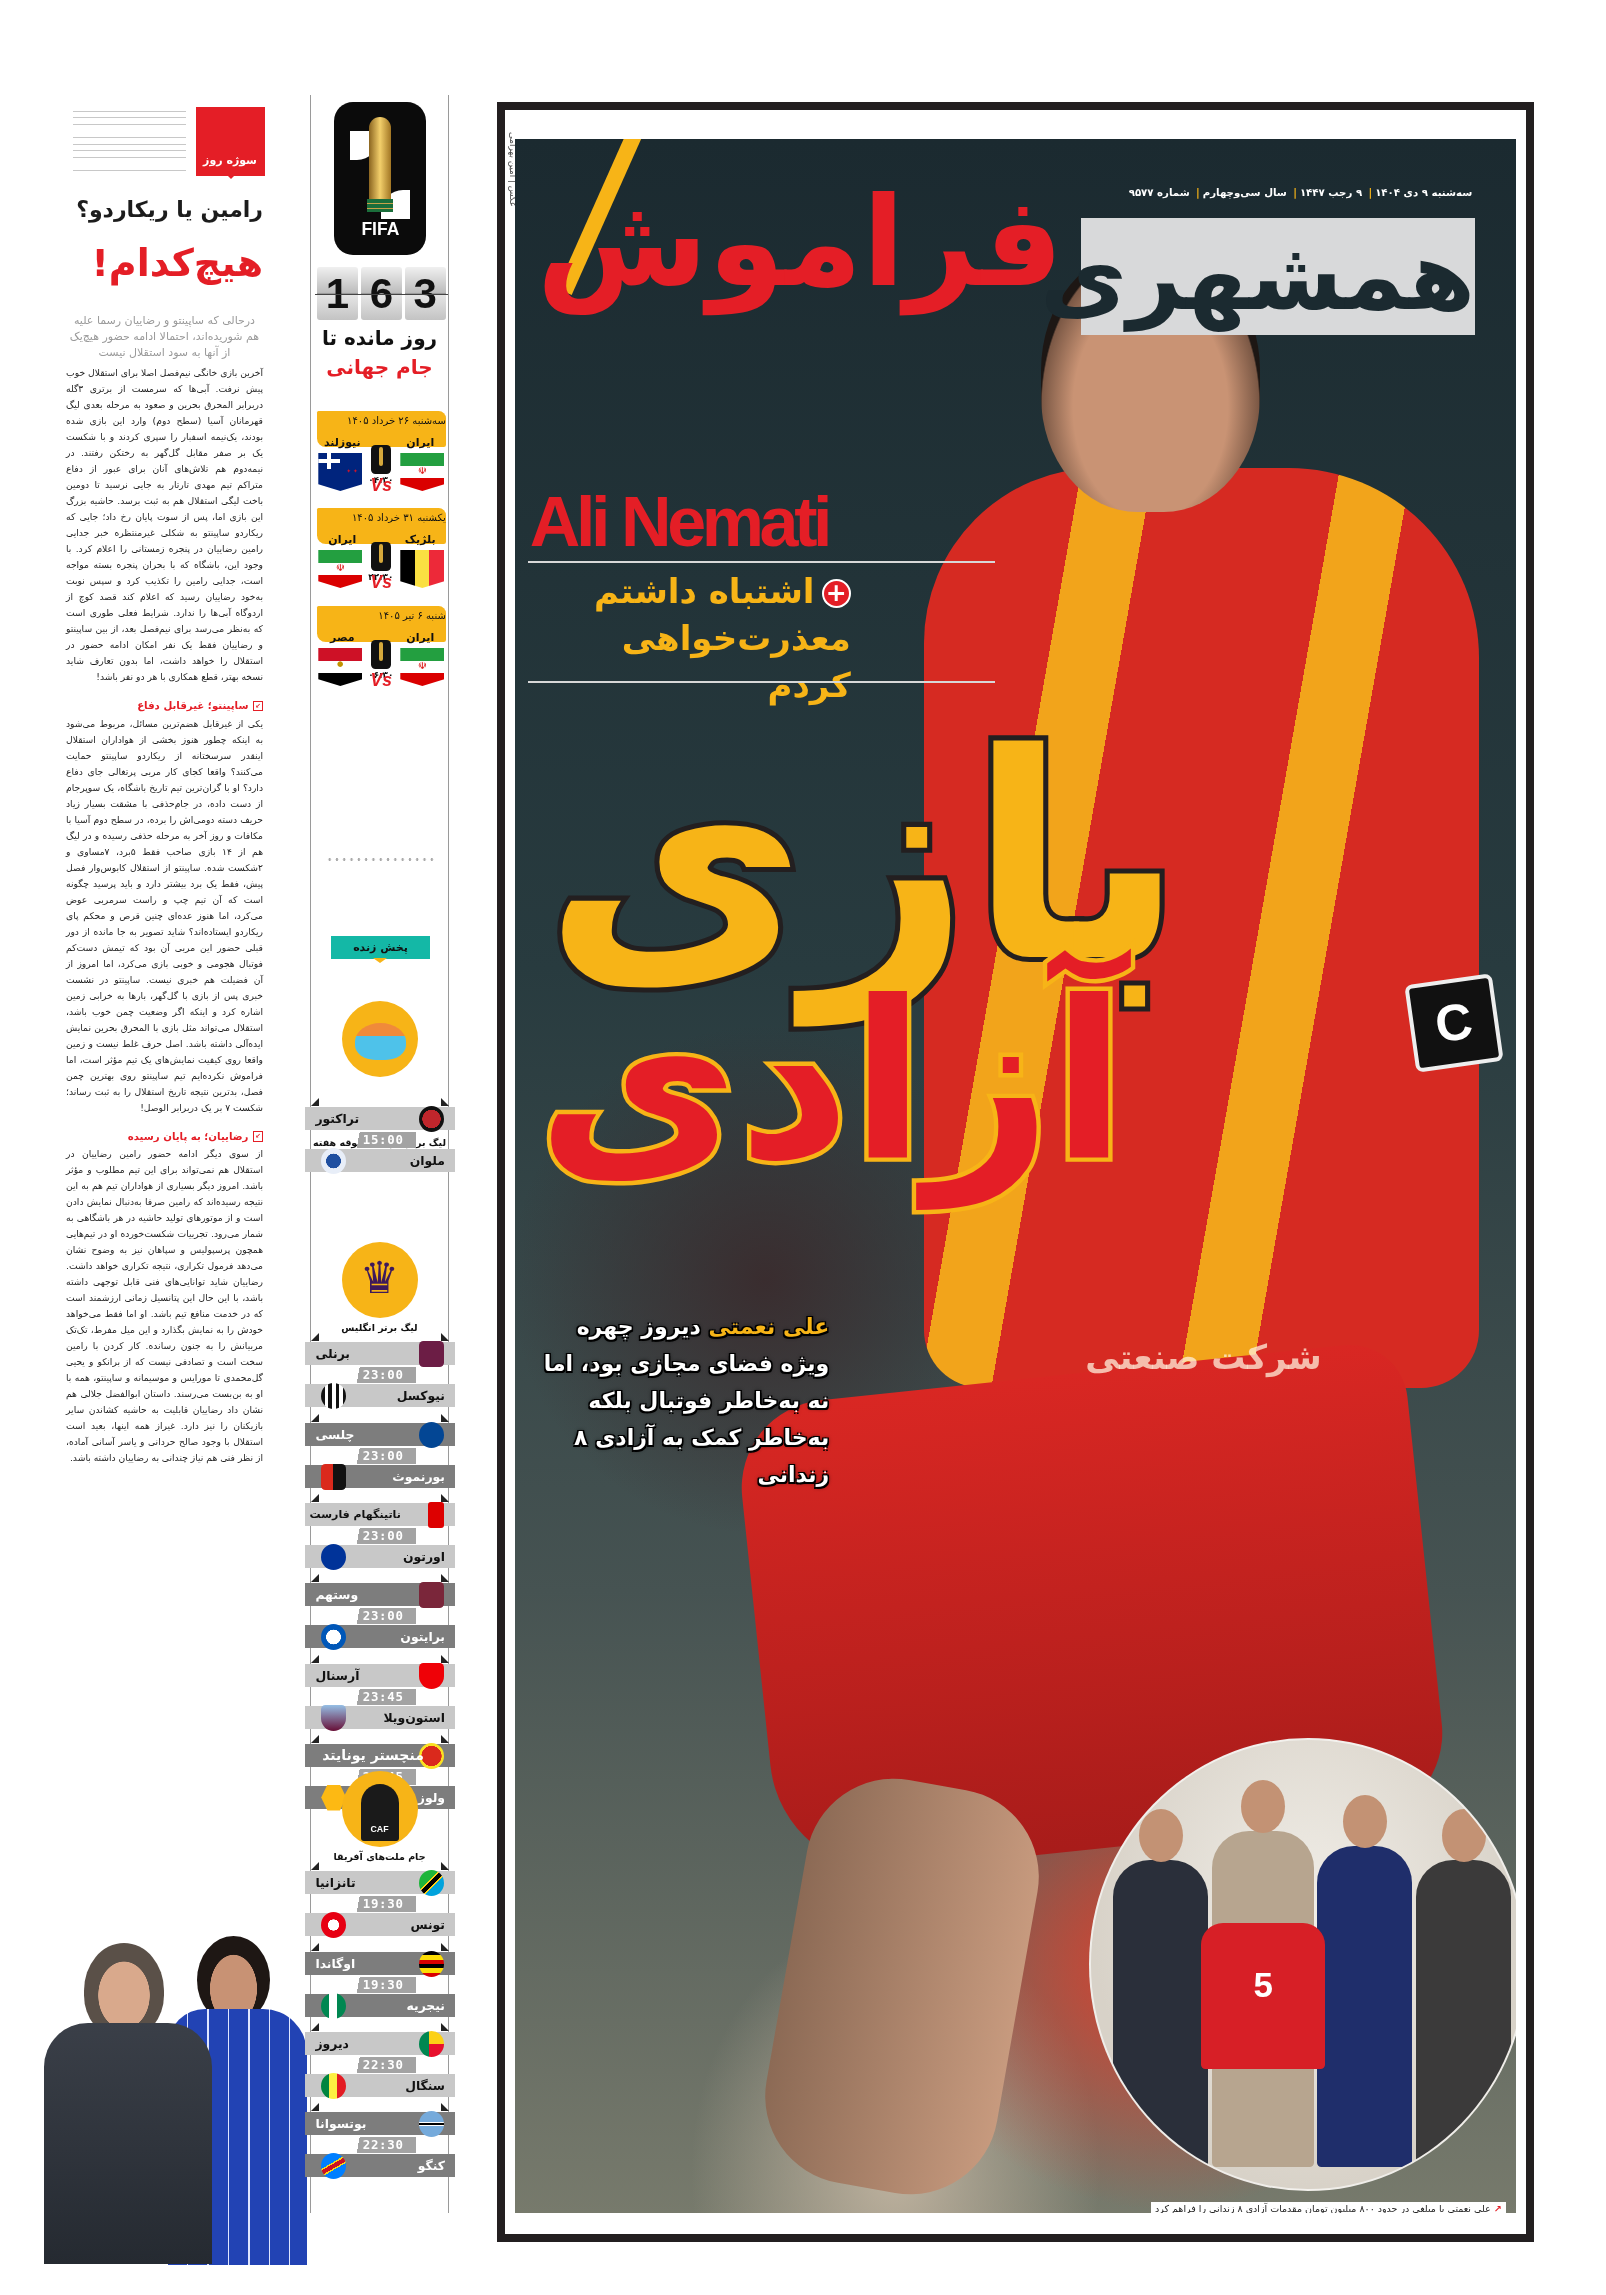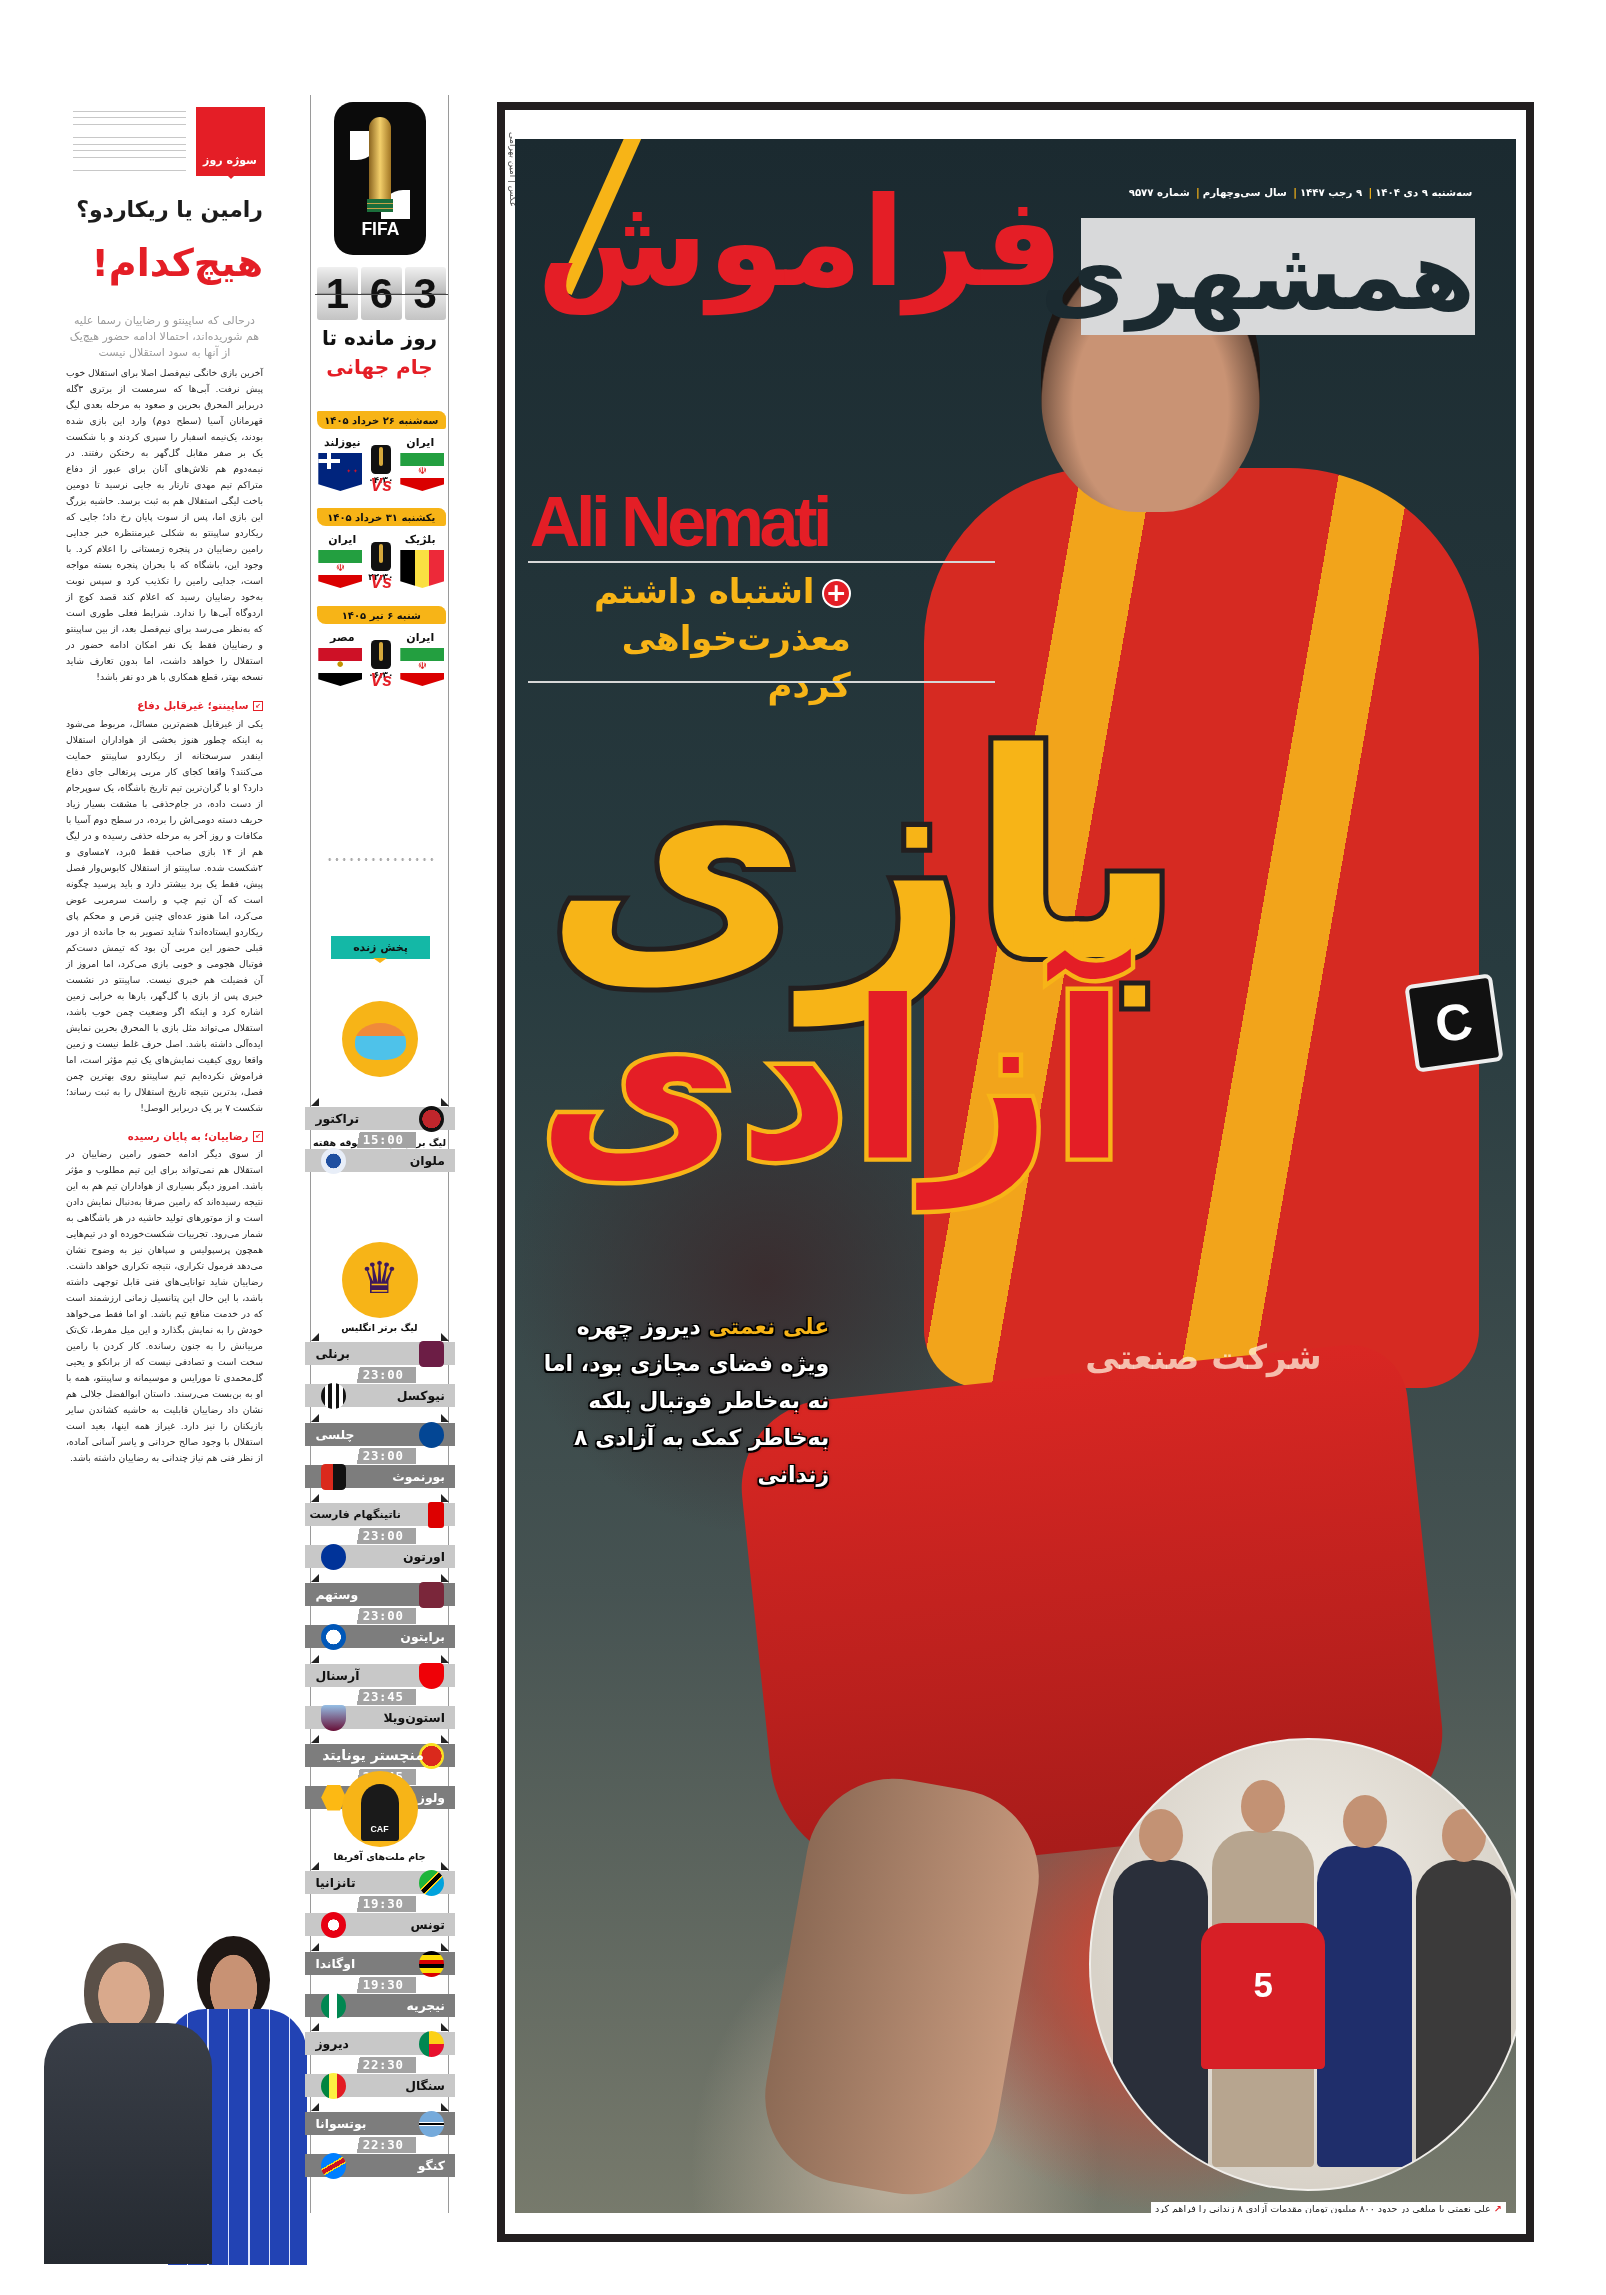--- a/index.html
+++ b/index.html
@@ -38,21 +38,21 @@
   .trophy { position: absolute; left: 35px; top: 14.6px; width: 22px; height: 95px; background: linear-gradient(90deg, #8b6520, #f3cf6b, #a27624); border-radius: 11px 11px 4.4px 4.4px; z-index: 2; }
   .trophy::after { content: ""; position: absolute; left: -2.2px; bottom: 0; width: 26px; height: 13px; background: repeating-linear-gradient(180deg, #1b6e3b 0 3.7px, #c9a24a 3.7px 5.1px); }
   .fifa-text { position: absolute; left: 0; width: 100%; top: 117px; text-align: center; color: #fff; font-weight: bold; font-size: 17.5px; z-index: 2; font-family: "Liberation Sans", sans-serif; }
   .counter { position: absolute; left: 5.8px; top: 172px; width: 129px; height: 53px; display: flex; direction: ltr; gap: 2.9px; }
   .counter .digit { flex: 1; background: linear-gradient(180deg, #f0f0f0, #bdbdbd 48%, #9a9a9a 50%, #e6e6e6 52%, #c3c3c3); border-radius: 2.9px; font-family: "Liberation Sans", sans-serif; font-weight: bold; font-size: 42px; color: #111; display: flex; align-items: center; justify-content: center; position: relative; }
   .counter .digit::after { content: ""; position: absolute; left: -2.2px; right: -2.2px; top: 50%; height: 1.5px; background: #444; }
   .days-label { position: absolute; left: 0; width: 100%; top: 231px; text-align: center; font-size: 20px; font-weight: bold; color: #111; }
   .wc-label { position: absolute; left: 0; width: 100%; top: 260px; text-align: center; font-size: 20px; font-weight: bold; color: #e41e26; }
 
   .match-card { position: absolute; left: 5.8px; width: 129px; height: 95px; }
-  .match-date { position: absolute; left: 0; top: 0; width: 129px; height: 18px; background: #f7b417; border-radius: 1.5px 7.3px 2.2px 8.8px; color: #111; font-size: 10px; font-weight: bold; text-align: center; line-height: 19px; }
+  .match-date { position: absolute; left: 0; top: 0; width: 129px; height: 36px; background: #f7b417; border-radius: 1.5px 7.3px 2.2px 8.8px; color: #111; font-size: 10px; font-weight: normal; text-align: right; line-height: 19px; }
   .team-name { position: absolute; top: 25px; width: 51px; font-size: 11px; font-weight: bold; text-align: center; color: #111; }
   .team-name.right { right: 0; } .team-name.left { left: 0; }
   .match-time { position: absolute; left: 42px; width: 44px; top: 22px; font-size: 8.8px; font-weight: bold; text-align: center; color: #111; margin-top: 42px; }
   .mini26 { position: absolute; left: 54px; top: 34px; width: 20.4px; height: 29px; background: #111; border-radius: 4.4px; }
   .mini26::after { content: ""; position: absolute; left: 8px; top: 2.2px; width: 4.4px; height: 19px; background: #d6a93c; border-radius: 2.2px; }
   .vs { position: absolute; left: 44px; width: 41px; top: 64px; text-align: center; color: #e41e26; font-size: 17.5px; font-weight: bold; font-style: italic; font-family: "Liberation Sans", sans-serif; }
   .flag { position: absolute; top: 42px; width: 44px; height: 38px; clip-path: polygon(0 0,100% 0,100% 82%,50% 100%,0 82%); }
   .flag.right { right: 1.5px; } .flag.left { left: 1.5px; }
   .flag-iran { background: linear-gradient(180deg, #239f40 0 33%, #fff 33% 66%, #da0000 66%); }
   .flag-iran::after { content: "☫"; position: absolute; left: 0; right: 0; top: 12.4px; text-align: center; color: #da0000; font-size: 10.2px; }

